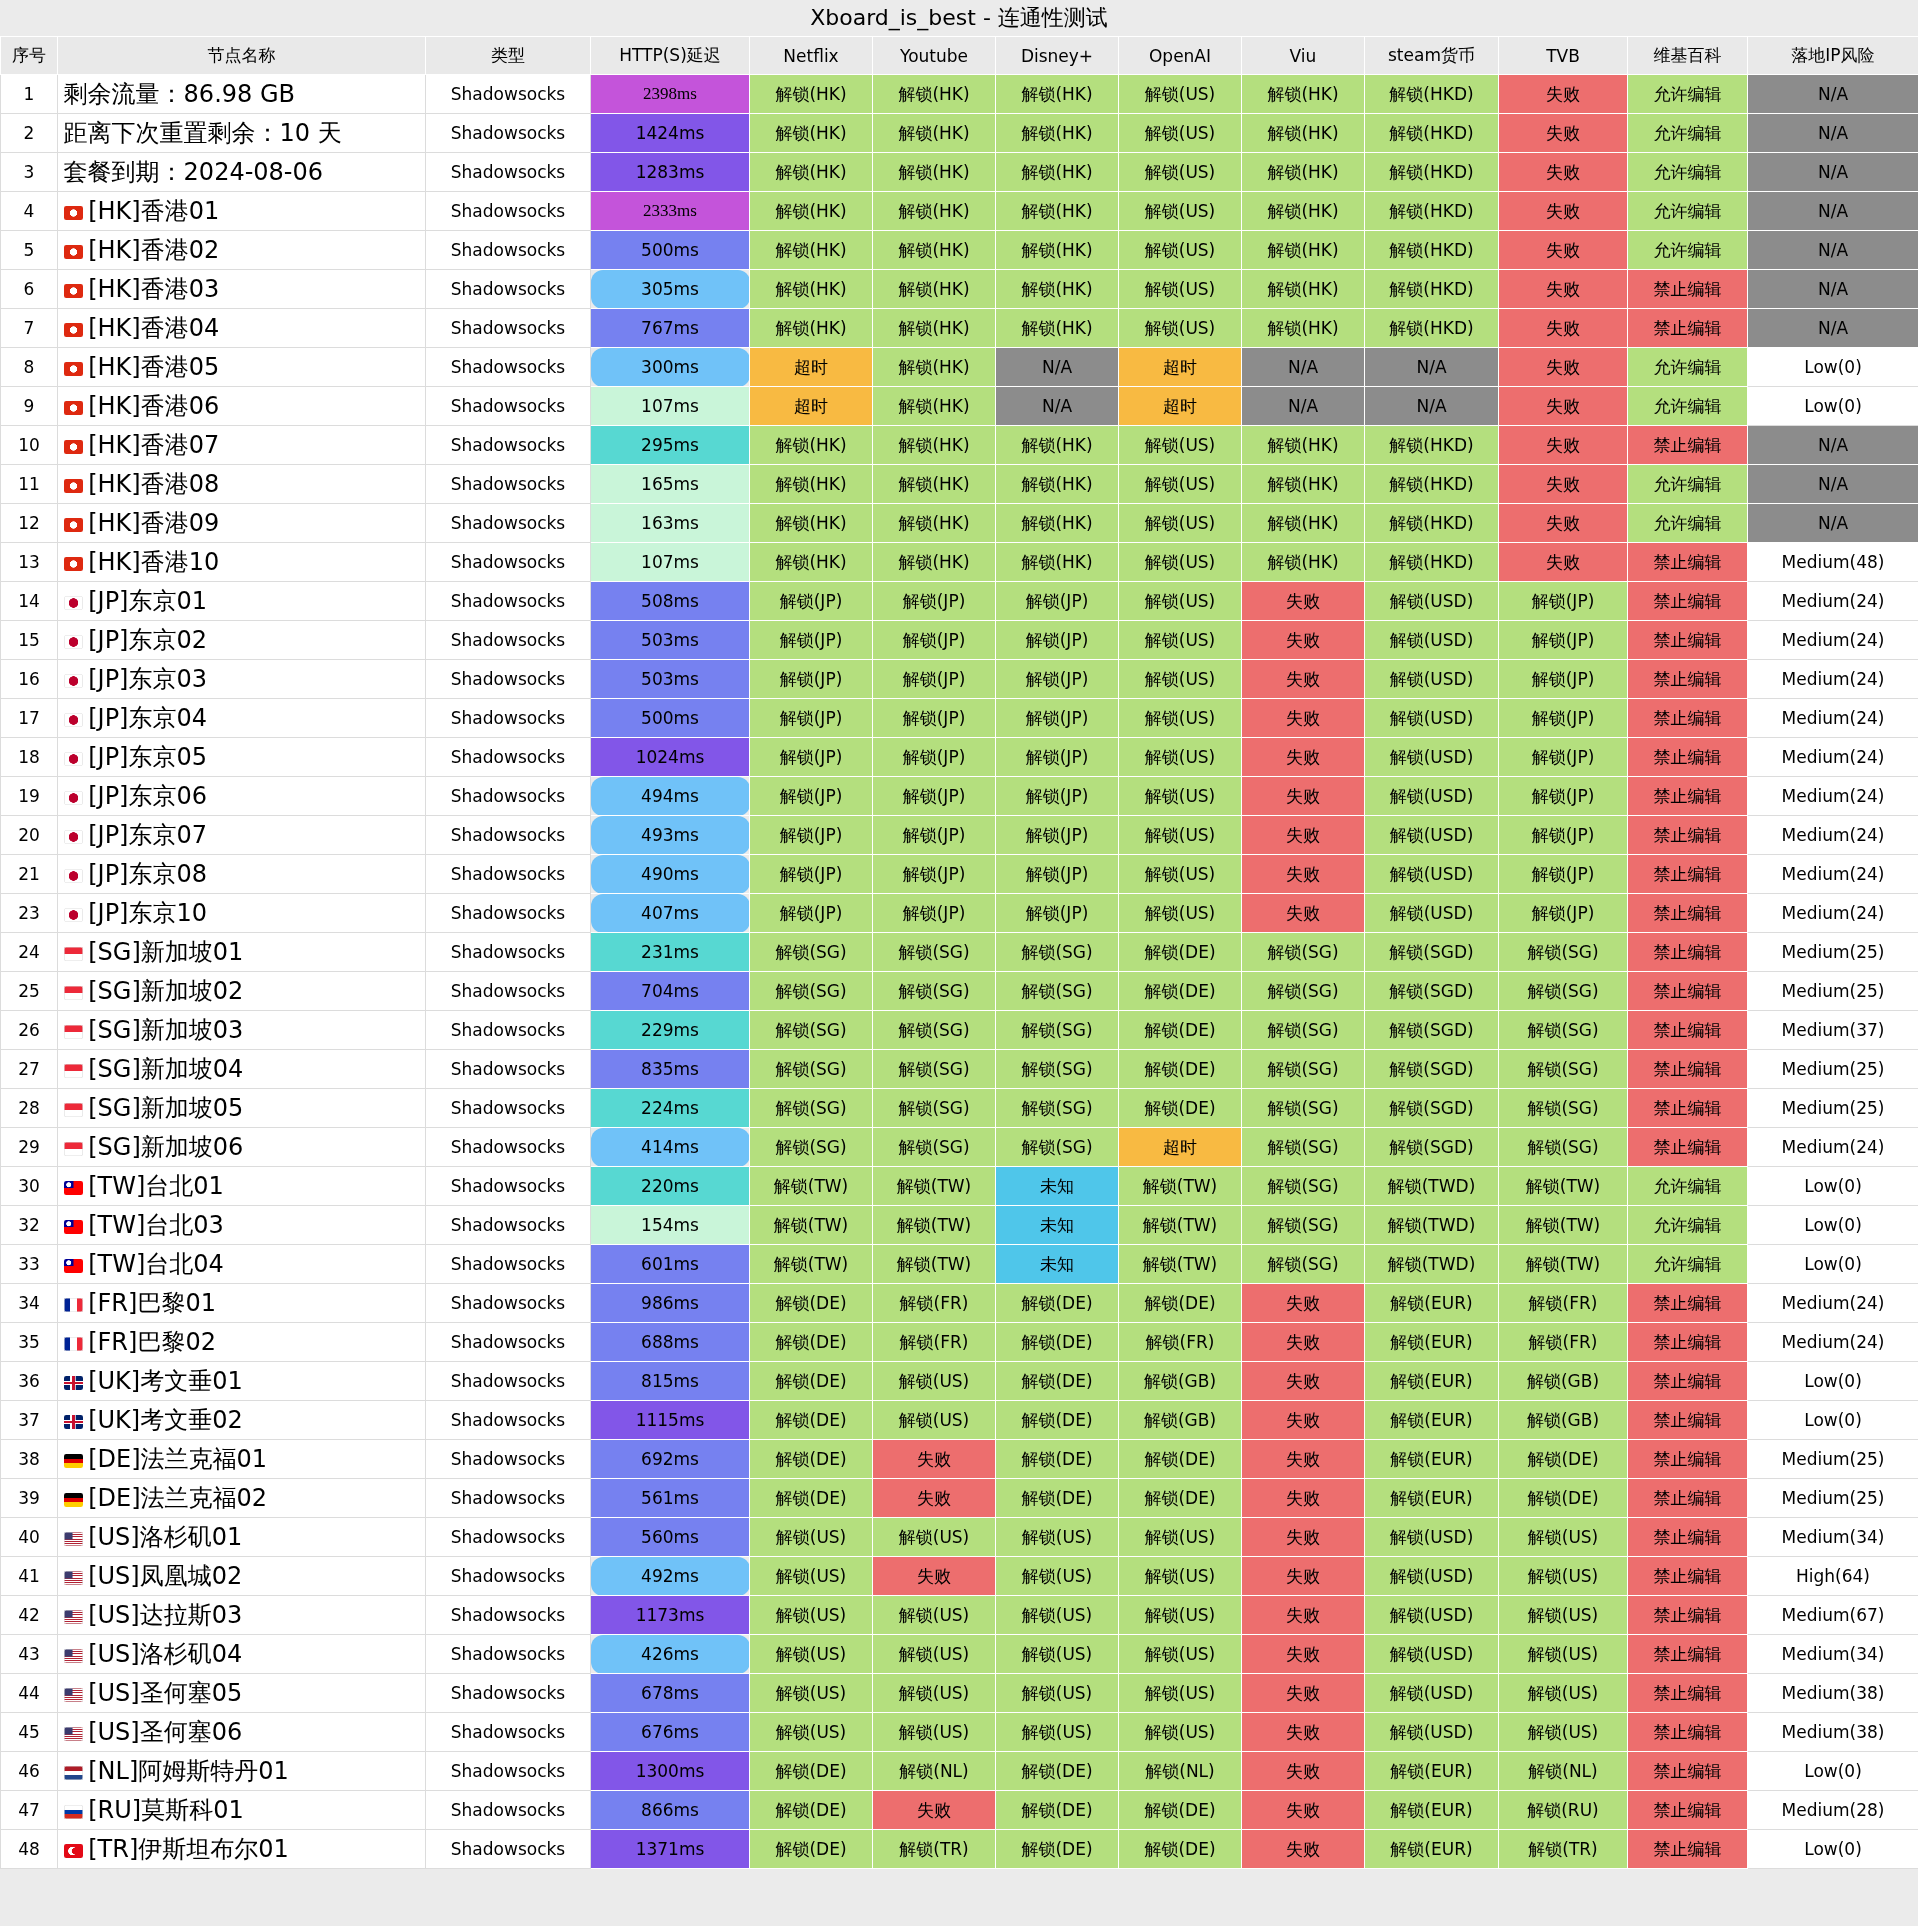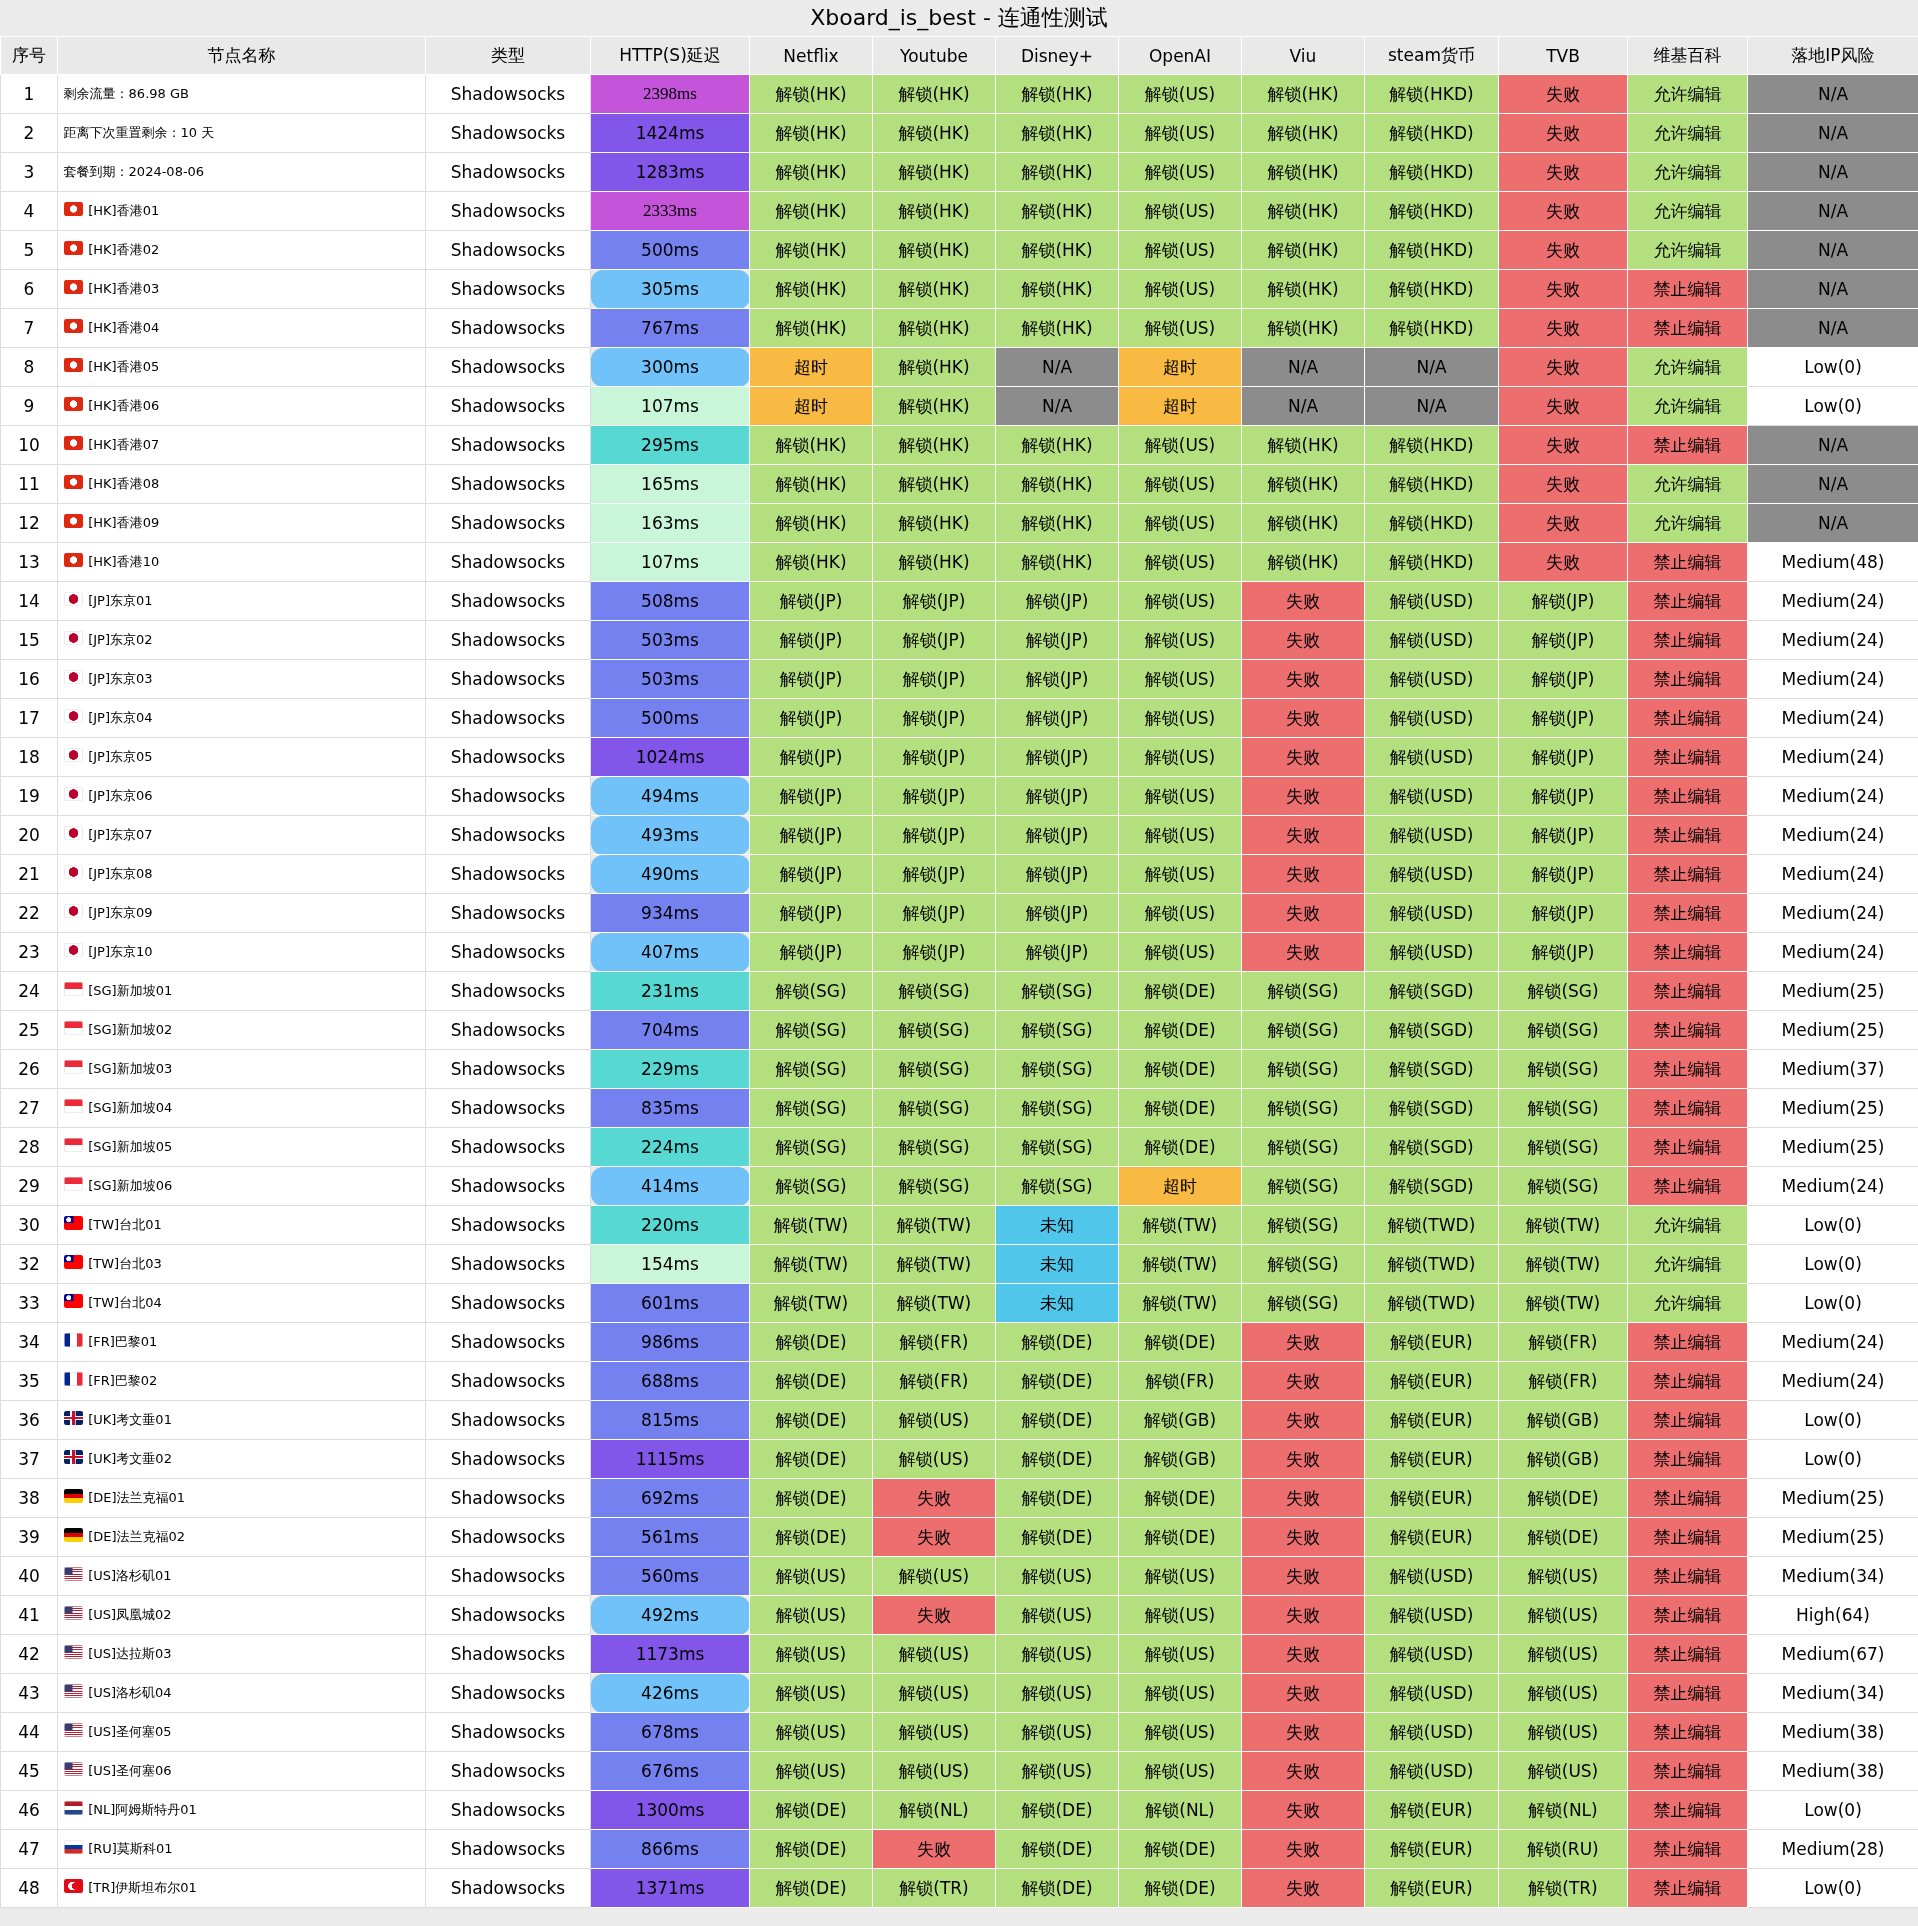--- a/index.html
+++ b/index.html
@@ -16,21 +16,21 @@
   table{border-collapse:collapse;table-layout:fixed;width:1918px;}
   th{
     background:#e9e9e9;height:35px;font-weight:normal;font-size:17px;
     border:1.7px solid #ffffff;border-top-width:1.1px;white-space:nowrap;overflow:hidden;
   }
   td{
     font-size:17px;text-align:center;height:36px;white-space:nowrap;overflow:hidden;
     border:1.7px solid #ffffff;
   }
   td.plain{background:#ffffff;border:1.1px solid var(--grid);}
-  td.td-name{text-align:left;padding-left:5.6px;font-size:13px;}
+  td.td-name{text-align:left;padding-left:5.6px;font-size:24px;}
   .s-ok{background:var(--ok);} .s-fail{background:var(--fail);}
   .s-timeout{background:var(--timeout);} .s-na{background:var(--na);}
   .s-unknown{background:var(--unknown);}
   .s-plain{background:#ffffff;border:1.1px solid var(--grid);}
   .t100{background:var(--t100);} .t200{background:var(--t200);} .t300{background:var(--t300);border-radius:12px;}
   .t500{background:var(--t500);} .t1000{background:var(--t1000);} .t2000{background:var(--t2000);font-family:Liberation Serif, serif;}
   
   col.c1{width:57px;} col.c2{width:368px;} col.c3{width:165px;} col.c4{width:159px;}
   col.c5,col.c6,col.c7,col.c8,col.c9{width:123px;}
   col.c10{width:134px;} col.c11{width:129px;} col.c12{width:120px;} col.c13{width:171px;}
@@ -399,35 +399,20 @@
           <td class="s-ok">解锁(JP)</td>
           <td class="s-ok">解锁(JP)</td>
           <td class="s-ok">解锁(US)</td>
           <td class="s-fail">失败</td>
           <td class="s-ok">解锁(USD)</td>
           <td class="s-ok">解锁(JP)</td>
           <td class="s-fail">禁止编辑</td>
           <td class="s-plain">Medium(24)</td>
         </tr>
         <tr>
-          <td class="plain">22</td>
-          <td class="plain td-name"><span class="flag flag-JP"></span>[JP]东京09</td>
-          <td class="plain">Shadowsocks</td>
-          <td class="t500">934ms</td>
-          <td class="s-ok">解锁(JP)</td>
-          <td class="s-ok">解锁(JP)</td>
-          <td class="s-ok">解锁(JP)</td>
-          <td class="s-ok">解锁(US)</td>
-          <td class="s-fail">失败</td>
-          <td class="s-ok">解锁(USD)</td>
-          <td class="s-ok">解锁(JP)</td>
-          <td class="s-fail">禁止编辑</td>
-          <td class="s-plain">Medium(24)</td>
-        </tr>
-        <tr>
           <td class="plain">23</td>
           <td class="plain td-name"><span class="flag flag-JP"></span>[JP]东京10</td>
           <td class="plain">Shadowsocks</td>
           <td class="t300">407ms</td>
           <td class="s-ok">解锁(JP)</td>
           <td class="s-ok">解锁(JP)</td>
           <td class="s-ok">解锁(JP)</td>
           <td class="s-ok">解锁(US)</td>
           <td class="s-fail">失败</td>
           <td class="s-ok">解锁(USD)</td>

